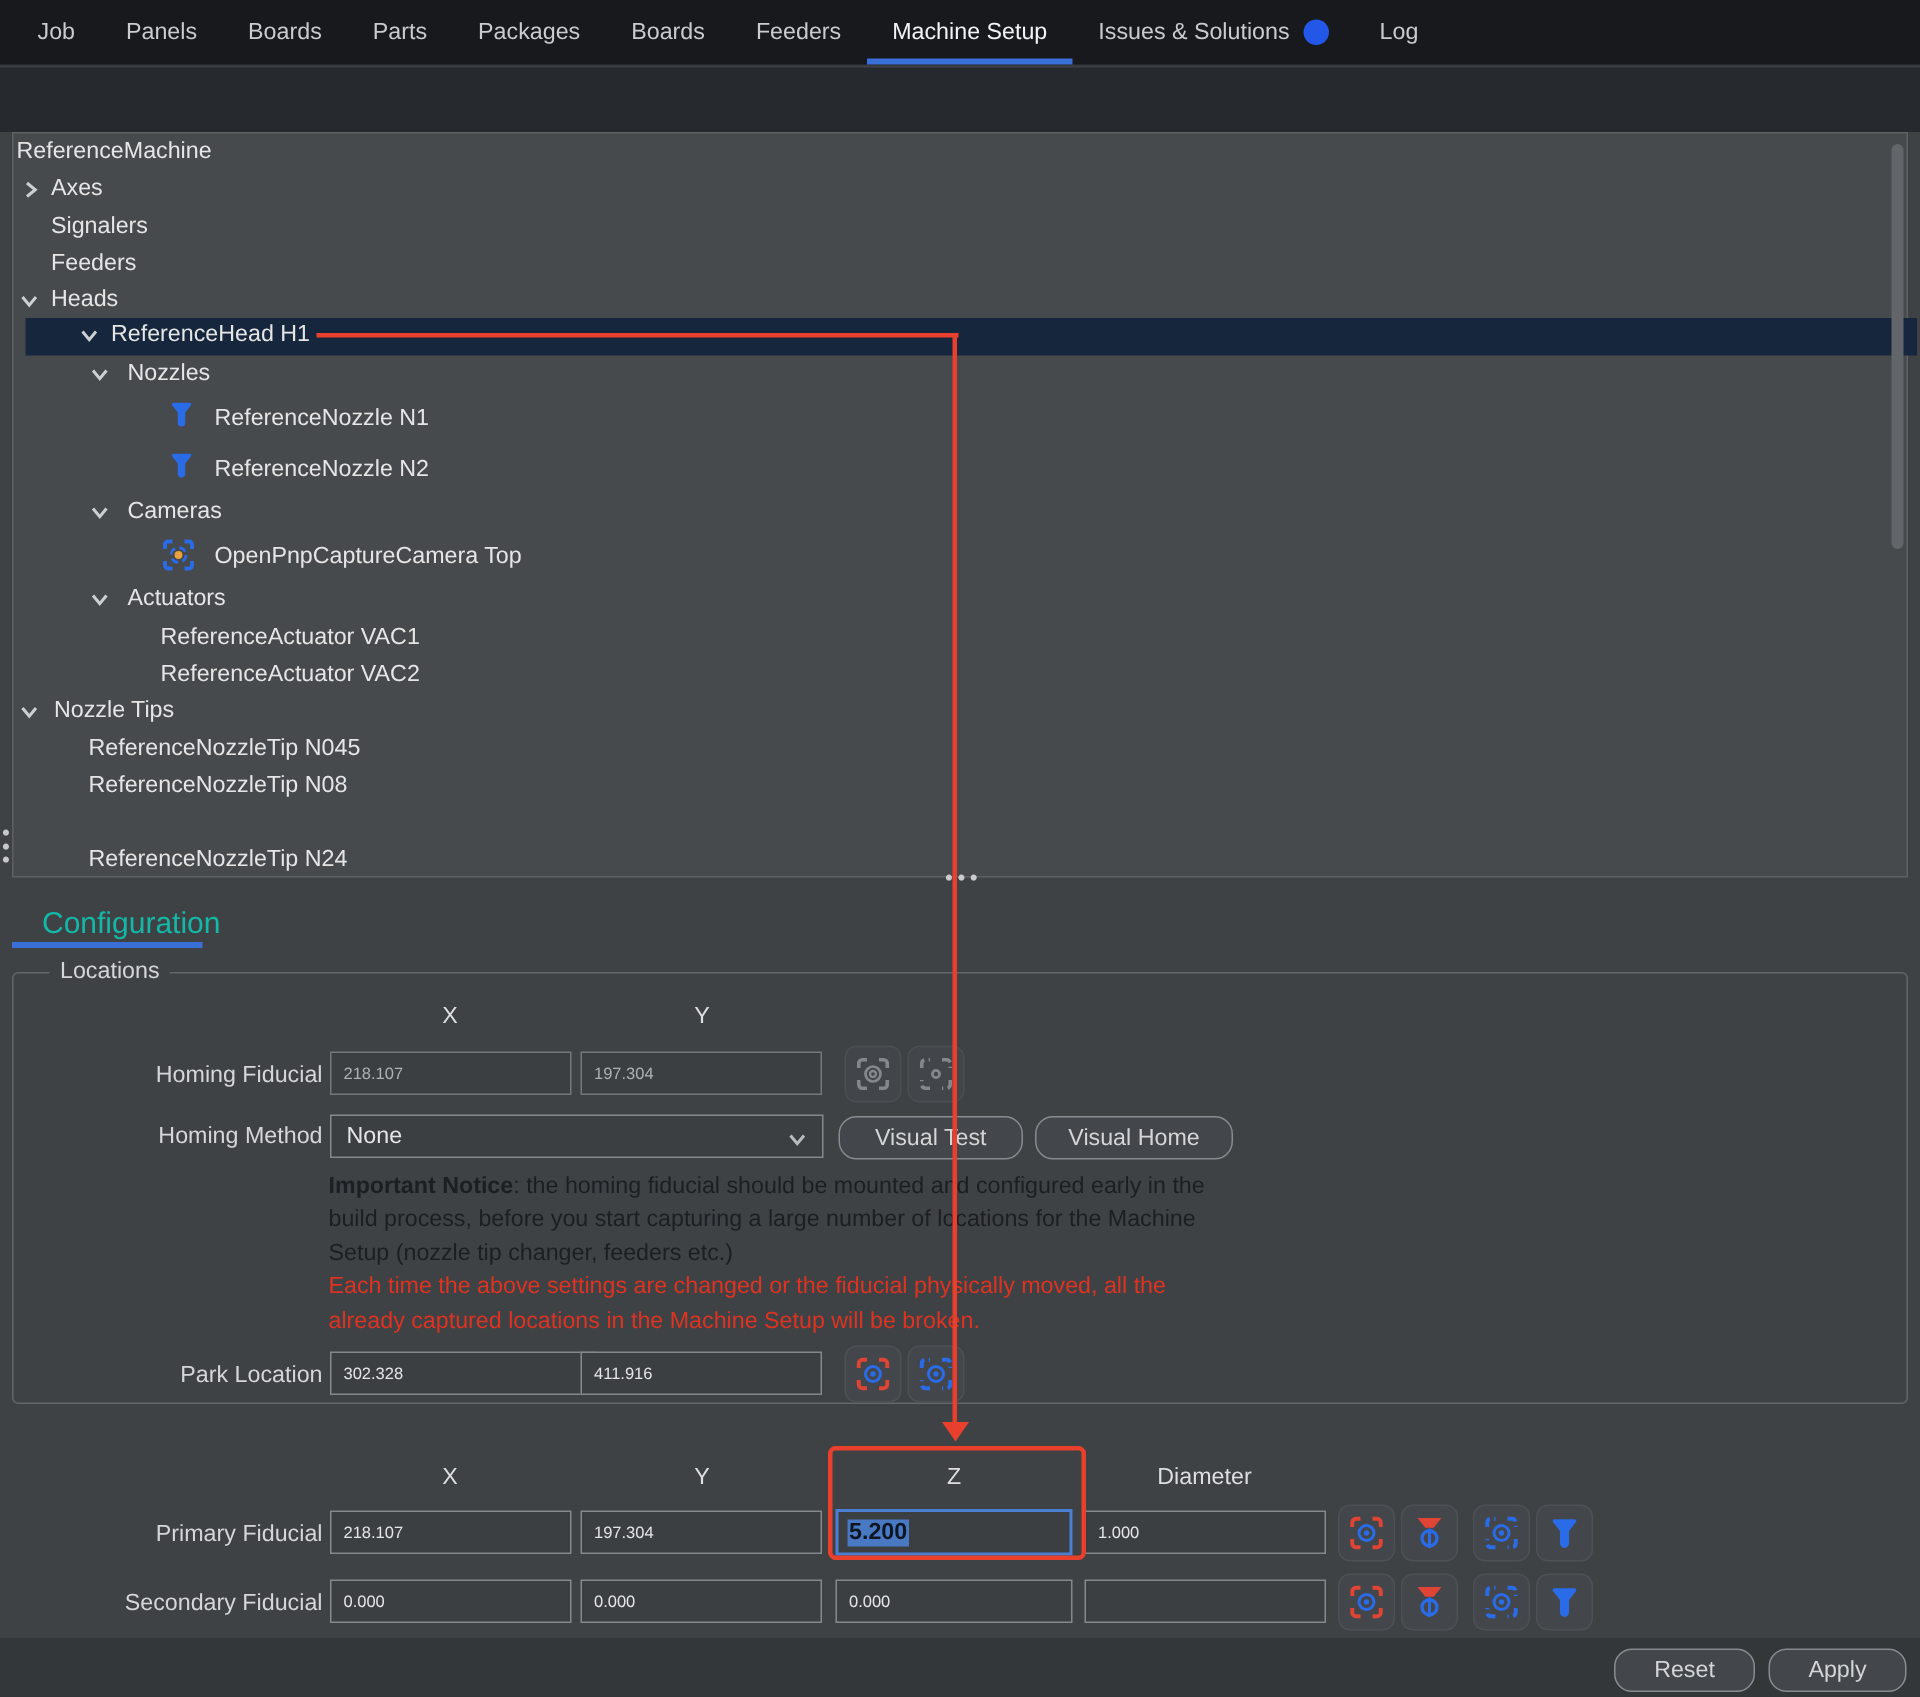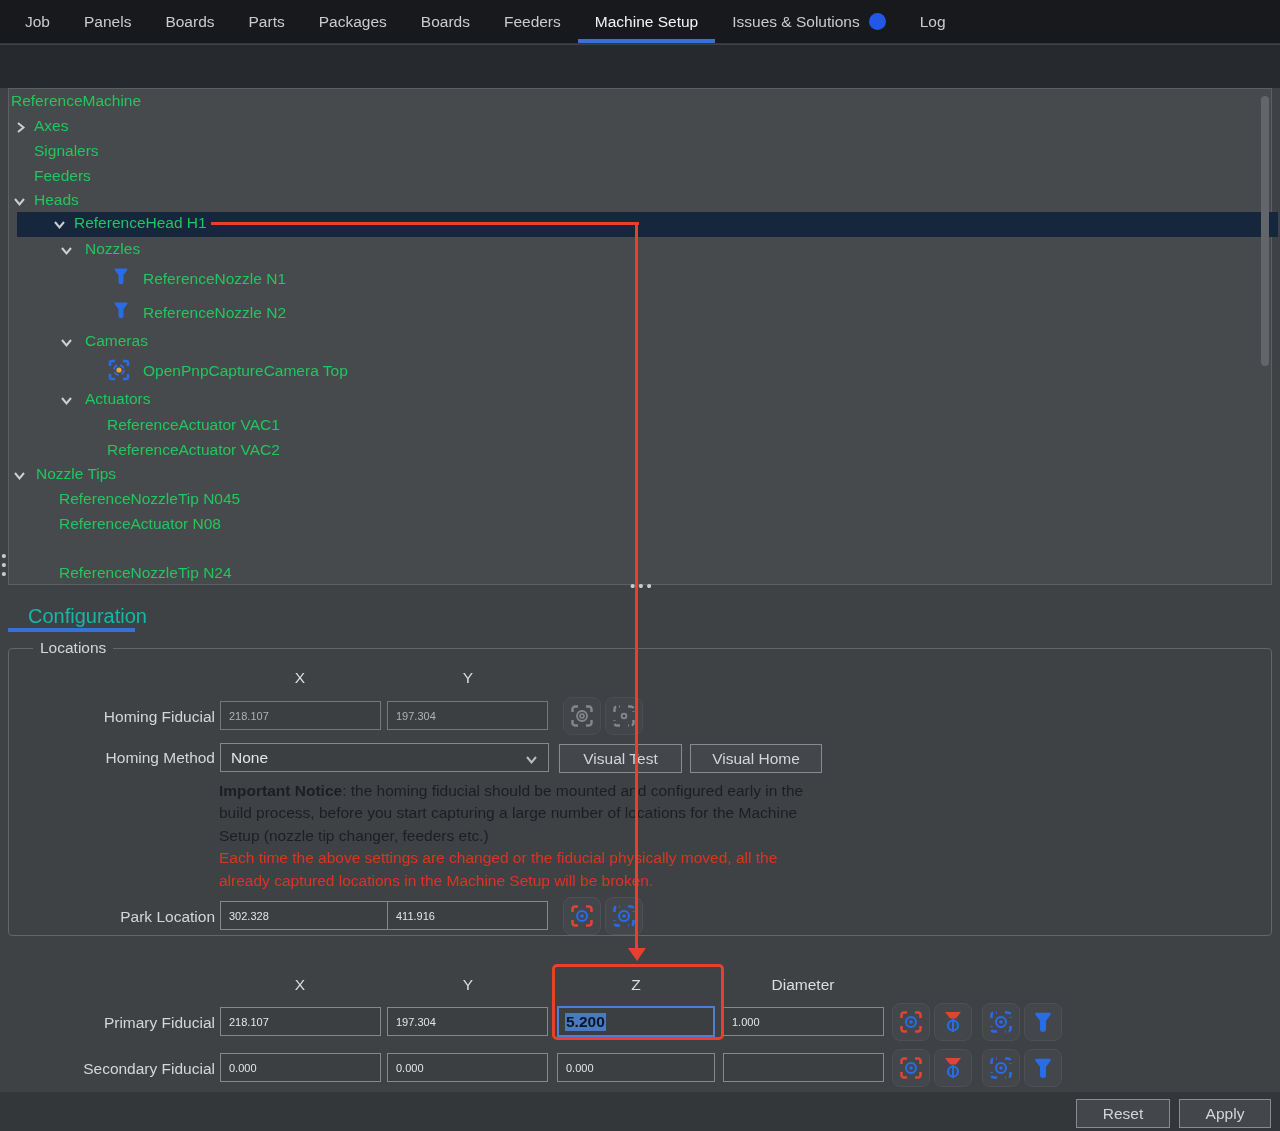--- a/index.html
+++ b/index.html
@@ -21,21 +21,21 @@
     display:flex; align-items:center; justify-content:center; }
   .checkbox::after { content:"✓"; }
   .tlabel { position:absolute; top:55px; color:#d6d8da; font-size:15.5px; }
   .searchbox { position:absolute; left:1040px; top:50px; width:228px; height:27px;
     background:#3f4347; border:1px solid #93979a; color:#e8e9ea; font-size:14px; padding:0 6px; }
 
   
   .treepanel { position:absolute; left:8px; top:88px; width:1264px; height:497px;
     background:#474a4d; border:1px solid #5c6063; }
   .trow { position:absolute; left:0; width:1280px; height:25px; }
-  .trow .lbl { position:absolute; top:2px; color:#22c55e; font-size:15.5px; white-space:nowrap; }
+  .trow .lbl { position:absolute; top:2px; color:#e5e5e5; font-size:15.5px; white-space:nowrap; }
   .trow.tall { height:32px; } .trow.tall .lbl { top:6px; }
   .trow.sel { background:#16263c; left:1px; width:1261px;margin-left:16px; }
   .chev { position:absolute; top:5px; width:13px; height:13px; }
   .ticon { position:absolute; top:0; width:20px; height:22px; }
 
   .scrollthumb { position:absolute; left:1261px; top:96px; width:8px; height:270px;
     background:#62666a; border-radius:4px; }
   .splitdots-left { position:absolute; left:1px; top:551px; color:#c6c8ca; font-size:15px;
     line-height:9px; text-align:center; width:6px; }
   .splitdots-mid { position:absolute; left:630px; top:581px; color:#c9cbcd; font-size:15px;
@@ -56,21 +56,21 @@
   .field.dim { color:#aeb1b4; border-color:#74787c; }
   .zfield { position:absolute; height:31px; background:#3b3f42; border:2px solid #4a7fd4;
     display:flex; align-items:center; padding:0 6px; font-size:15.5px; }
   .zfield .seltext { background:#4a79c4; color:#0e1622; padding:0 1px;font-weight:bold; }
 
   .select { position:absolute; height:29px; background:#3b3f42; border:1px solid #85898d;
     color:#e4e5e7; font-size:15.5px; display:flex; align-items:center; padding:0 10px; }
   .select svg { position:absolute; right:10px; top:9px; }
 
   .btn { position:absolute; height:29px; background:#43474b; border:1px solid #888c90;
-    border-radius:0; color:#d3d5d7; font-size:15.5px; display:flex; align-items:center;
+    border-radius:12px; color:#d3d5d7; font-size:15.5px; display:flex; align-items:center;
     justify-content:center; cursor:default; }
 
   .ibtn { position:absolute; width:38px; height:38px; background:#43474b; border:1px solid #4d5155;
     border-radius:8px; display:flex; align-items:center; justify-content:center; }
   .ibtn.dis { background:#42464a; border-color:#4a4e52; }
 
   .notice { position:absolute; left:219px; top:780px; width:606px; font-size:15.5px; line-height:22.4px; }
   .notice .dark { color:#1b1f23; }
   .notice .bold { font-weight:bold; }
   .notice .warn { color:#dd3322; }
@@ -209,21 +209,21 @@
   <div class="trow" style="top:463px">
     <span class="chev" style="left:13px"><svg width="13" height="13" viewBox="0 0 13 13">
           <polyline points="2,4 6.5,9.5 11,4" fill="none" stroke="#cdd0d2" stroke-width="2"></polyline>
         </svg></span>
     <span class="lbl" style="left:36px">Nozzle Tips</span>
   </div>
   <div class="trow" style="top:488px">
     <span class="lbl" style="left:59px">ReferenceNozzleTip N045</span>
   </div>
   <div class="trow" style="top:513px">
-    <span class="lbl" style="left:59px">ReferenceActuator N08</span>
+    <span class="lbl" style="left:59px">ReferenceNozzleTip N08</span>
   </div>
   <div class="trow" style="top:562px">
     <span class="lbl" style="left:59px">ReferenceNozzleTip N24</span>
   </div>
 
   <div class="scrollthumb"></div>
   <div class="splitdots-left">•<br>•<br>•</div>
   <div class="splitdots-mid">•••</div>
 
   <span class="cfgtab-label">Configuration</span>

